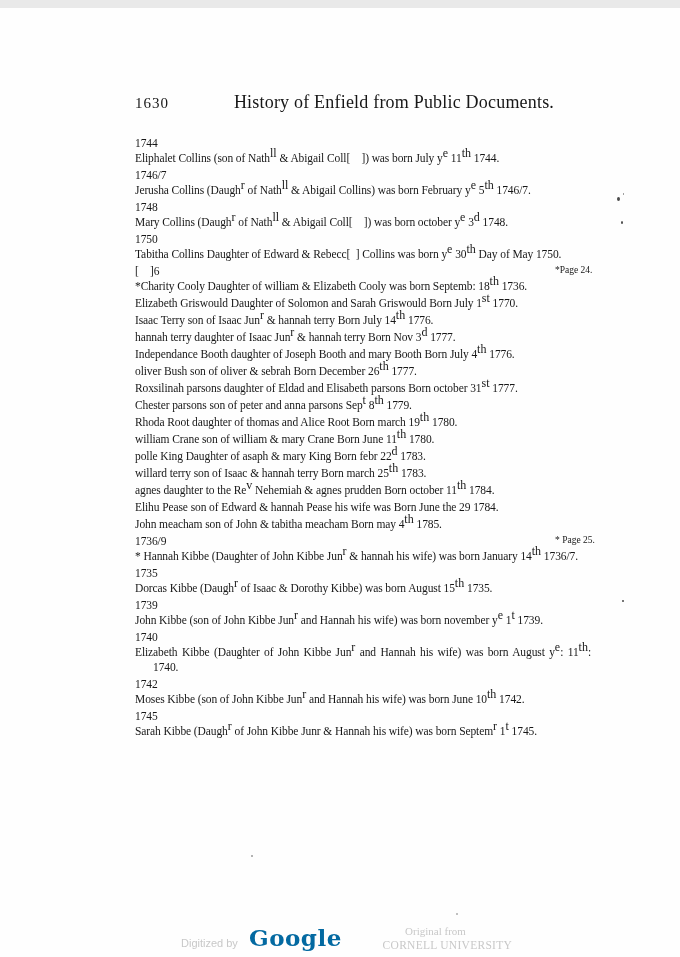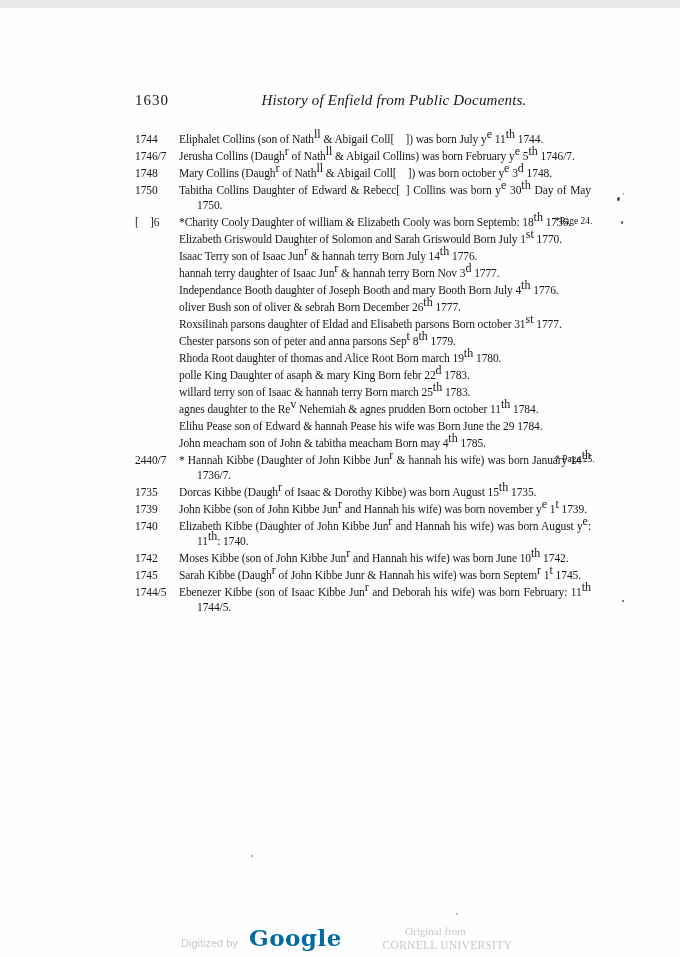--- a/index.html
+++ b/index.html
@@ -4,23 +4,23 @@
 <style>
   html,body{margin:0;padding:0;background:#e9e9e9;}
   .page{
     position:relative;width:680px;height:957px;margin:8px auto;
     background:#fefefe;overflow:hidden;
     font-family:"Liberation Serif",serif;color:#171717;
   }
   .content{position:absolute;left:135px;top:84px;width:456px;}
   .header{display:flex;align-items:baseline;margin-bottom:23px;}
   .page-number{font-size:15px;letter-spacing:1px;}
-  .title{flex:1;text-align:center;font-style:italic;font-size:15px;margin-left:28px;letter-spacing:.2px;}
+  .title{flex:1;text-align:center;font-size:18px;margin-left:28px;letter-spacing:.2px;}
   .entries{width:456px;}
-  .entry{position:relative;display:flex;margin-bottom:2px;font-size:11.5px;line-height:15px;letter-spacing:-.1px;}
+  .entry{position:relative;display:flex;margin-bottom:2px;font-size:11.5px;line-height:15px;letter-spacing:-.1px;flex-direction:column;}
   .entry .year{width:44px;flex:none;white-space:pre;}
   .entry .text{flex:1;text-align:justify;padding-left:18px;text-indent:-18px;}
   sup{font-size:12px;line-height:0;vertical-align:super;letter-spacing:0;}
   .note{position:absolute;left:420px;top:-1px;font-size:9.5px;white-space:nowrap;letter-spacing:0;}
   
   .digitized{position:absolute;left:181px;top:929px;font-size:11px;color:#c8c8c8;font-family:"Liberation Sans",sans-serif;}
   .google-logo{position:absolute;left:249px;top:916px;font-size:23px;color:#0369a1;font-family:"DejaVu Serif",serif;letter-spacing:.5px;font-weight:bold;}
   .original-block{position:absolute;left:378px;top:917px;width:115px;text-align:center;color:#c8c8c8;font-family:Liberation Serif, serif;}
   .original-from{font-size:11px;line-height:13px;}
   .institution{font-size:12.5px;line-height:15px;white-space:nowrap;transform:scaleX(.92);transform-origin:center;letter-spacing:.3px;}
@@ -91,40 +91,44 @@
         <div class="entry">
           <span class="year"></span>
           <span class="text">Chester parsons son of peter and anna parsons Sep<sup>t</sup> 8<sup>th</sup> 1779.</span>
         </div>
         <div class="entry">
           <span class="year"></span>
           <span class="text">Rhoda Root daughter of thomas and Alice Root Born march 19<sup>th</sup> 1780.</span>
         </div>
         <div class="entry">
           <span class="year"></span>
+          <span class="text">william Crane son of william &amp; mary Crane Born June 11<sup>th</sup> 1780.</span>
+        </div>
+        <div class="entry">
+          <span class="year"></span>
           <span class="text">polle King Daughter of asaph &amp; mary King  Born febr 22<sup>d</sup> 1783.</span>
         </div>
         <div class="entry">
           <span class="year"></span>
           <span class="text">willard terry son of Isaac &amp; hannah terry Born march 25<sup>th</sup> 1783.</span>
         </div>
         <div class="entry">
           <span class="year"></span>
           <span class="text">agnes daughter to the Re<sup>v</sup> Nehemiah &amp; agnes prudden Born october 11<sup>th</sup> 1784.</span>
         </div>
         <div class="entry">
           <span class="year"></span>
           <span class="text">Elihu Pease son of Edward &amp; hannah Pease his wife was Born June the 29 1784.</span>
         </div>
         <div class="entry">
           <span class="year"></span>
           <span class="text">John meacham son of John &amp; tabitha meacham Born may 4<sup>th</sup> 1785.</span>
         </div>
         <div class="entry">
-          <span class="year">2440/7</span>
+          <span class="year">1736/9</span>
           <span class="text">* Hannah Kibbe (Daughter of John Kibbe Jun<sup>r</sup> &amp; hannah his wife) was born January 14<sup>th</sup> 1736/7.</span>
           <span class="note">* Page 25.</span>
         </div>
         <div class="entry">
           <span class="year">1735</span>
           <span class="text">Dorcas Kibbe (Daugh<sup>r</sup> of Isaac &amp; Dorothy Kibbe) was born August 15<sup>th</sup> 1735.</span>
         </div>
         <div class="entry">
           <span class="year">1739</span>
           <span class="text">John Kibbe (son of John Kibbe Jun<sup>r</sup> and Hannah his wife) was born november y<sup>e</sup> 1<sup>t</sup> 1739.</span>
@@ -134,24 +138,20 @@
           <span class="text">Elizabeth Kibbe (Daughter of John Kibbe Jun<sup>r</sup> and Hannah his wife) was born August y<sup>e</sup>: 11<sup>th</sup>: 1740.</span>
         </div>
         <div class="entry">
           <span class="year">1742</span>
           <span class="text">Moses Kibbe (son of John Kibbe Jun<sup>r</sup> and Hannah his wife) was born June 10<sup>th</sup> 1742.</span>
         </div>
         <div class="entry">
           <span class="year">1745</span>
           <span class="text">Sarah Kibbe (Daugh<sup>r</sup> of John Kibbe Junr &amp; Hannah his wife) was born Septem<sup>r</sup> 1<sup>t</sup> 1745.</span>
         </div>
-        <div class="entry">
-          <span class="year">1744/5</span>
-          <span class="text">Ebenezer Kibbe (son of Isaac Kibbe Jun<sup>r</sup> and Deborah his wife) was born February: 11<sup>th</sup> 1744/5.</span>
-        </div>
       </div>
   </div>
 
   <span class="digitized">Digitized by</span>
   <span class="google-logo">Google</span>
   <div class="original-block">
     <div class="original-from">Original from</div>
     <div class="institution">CORNELL UNIVERSITY</div>
   </div>
 

